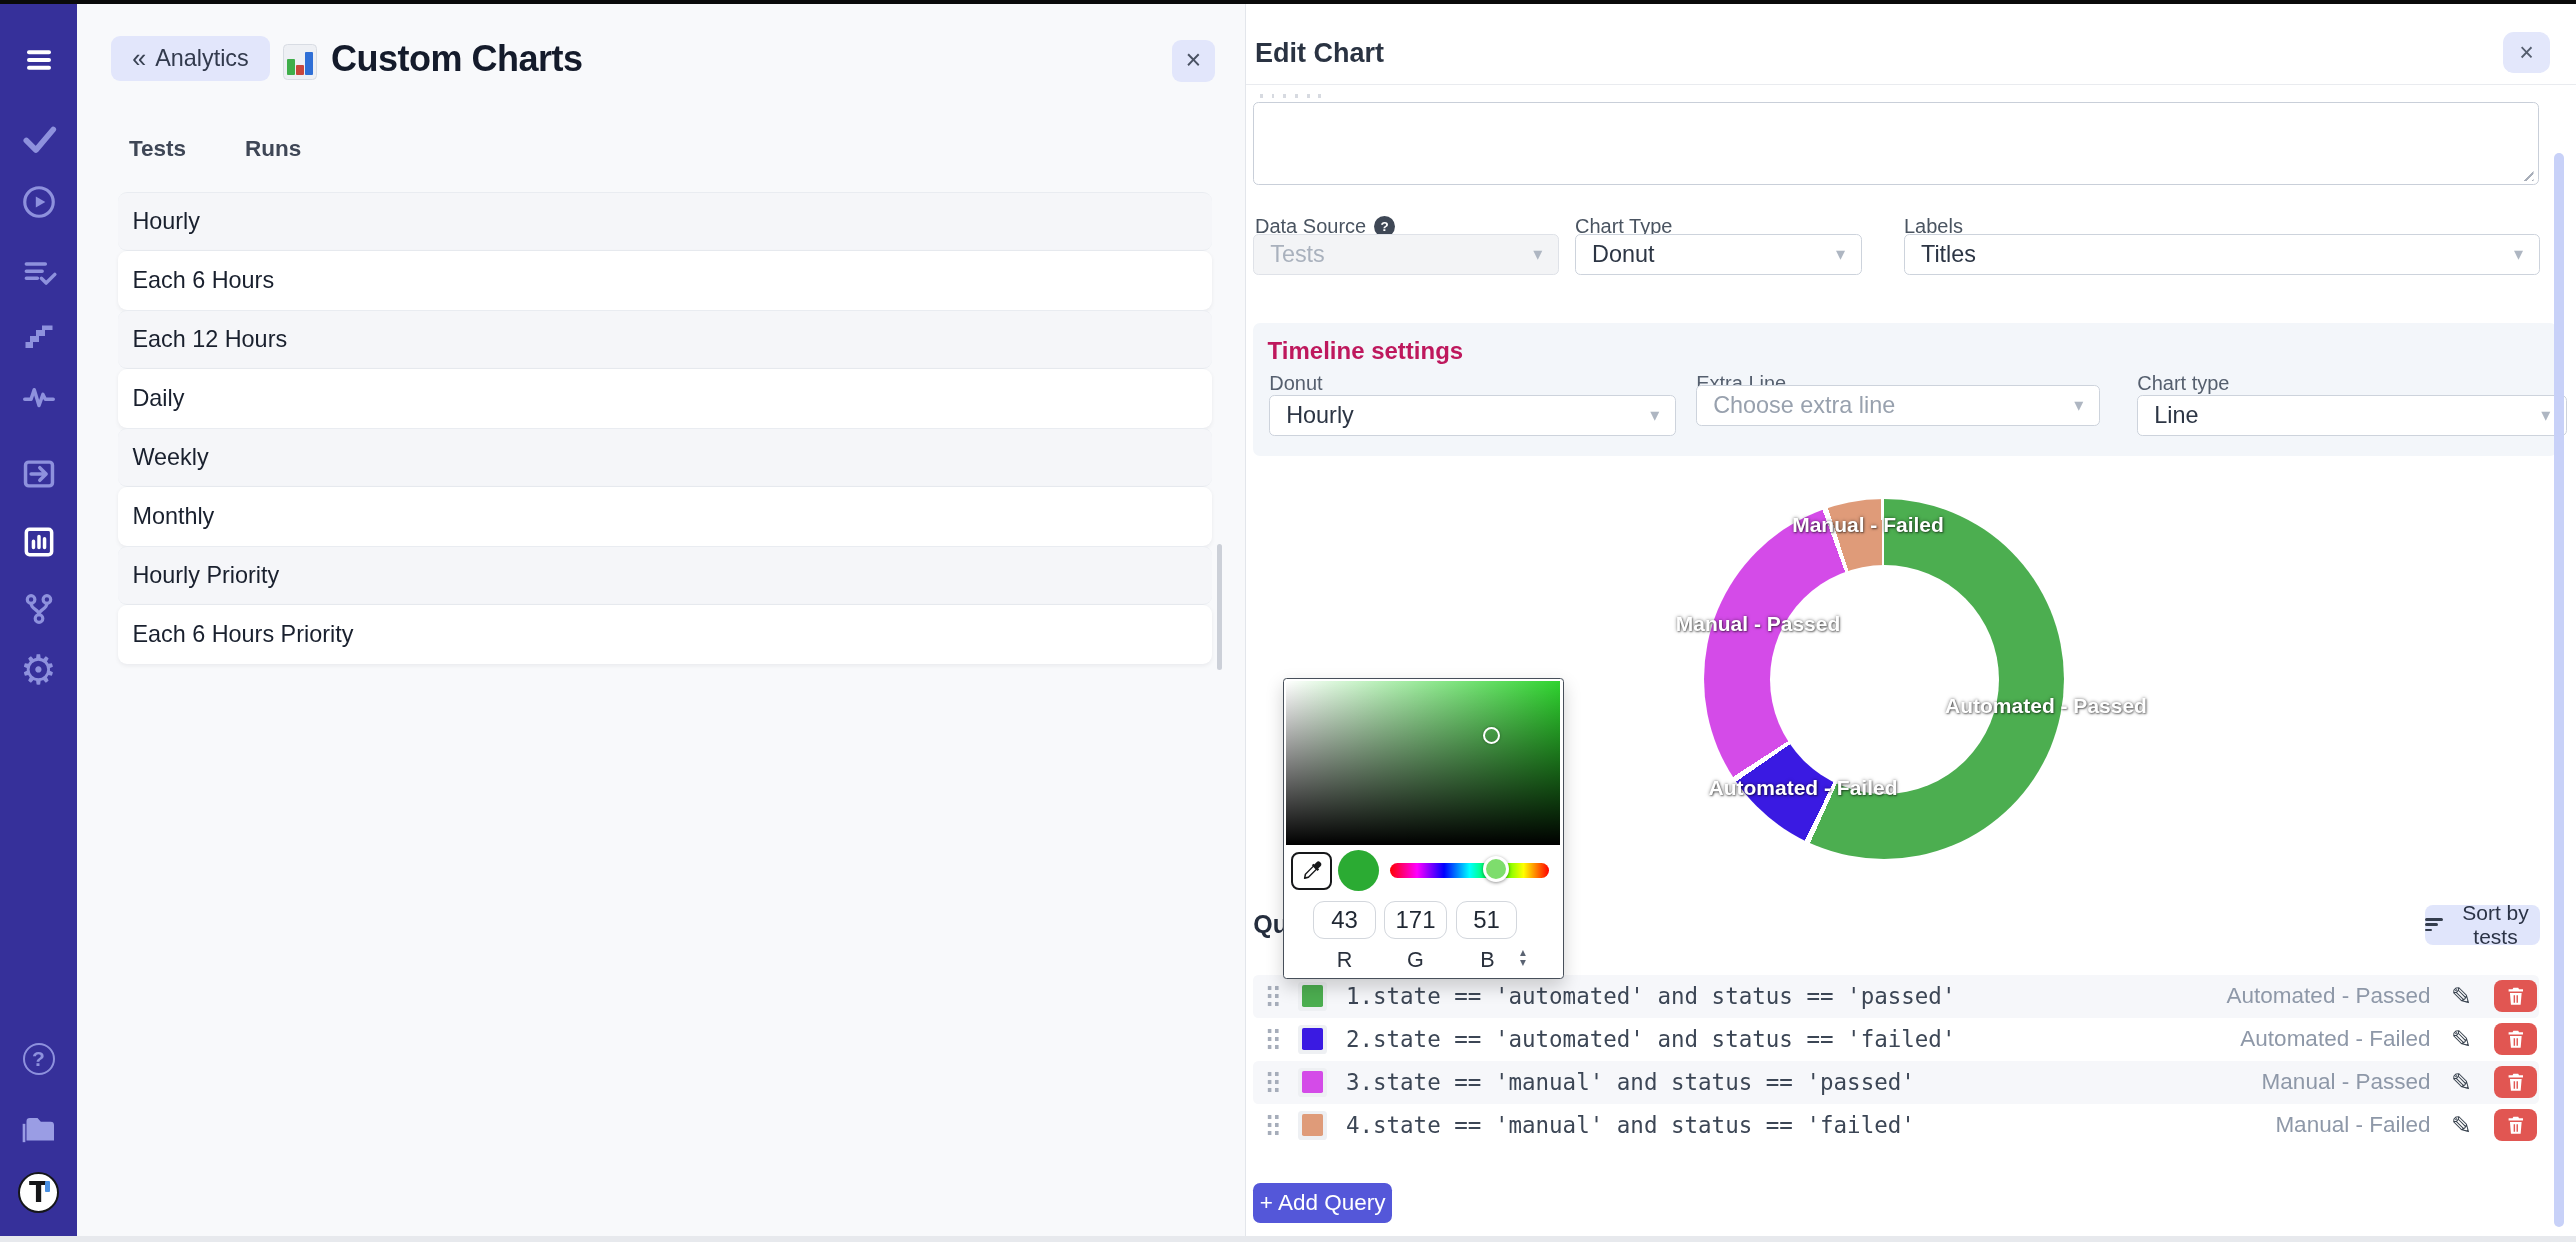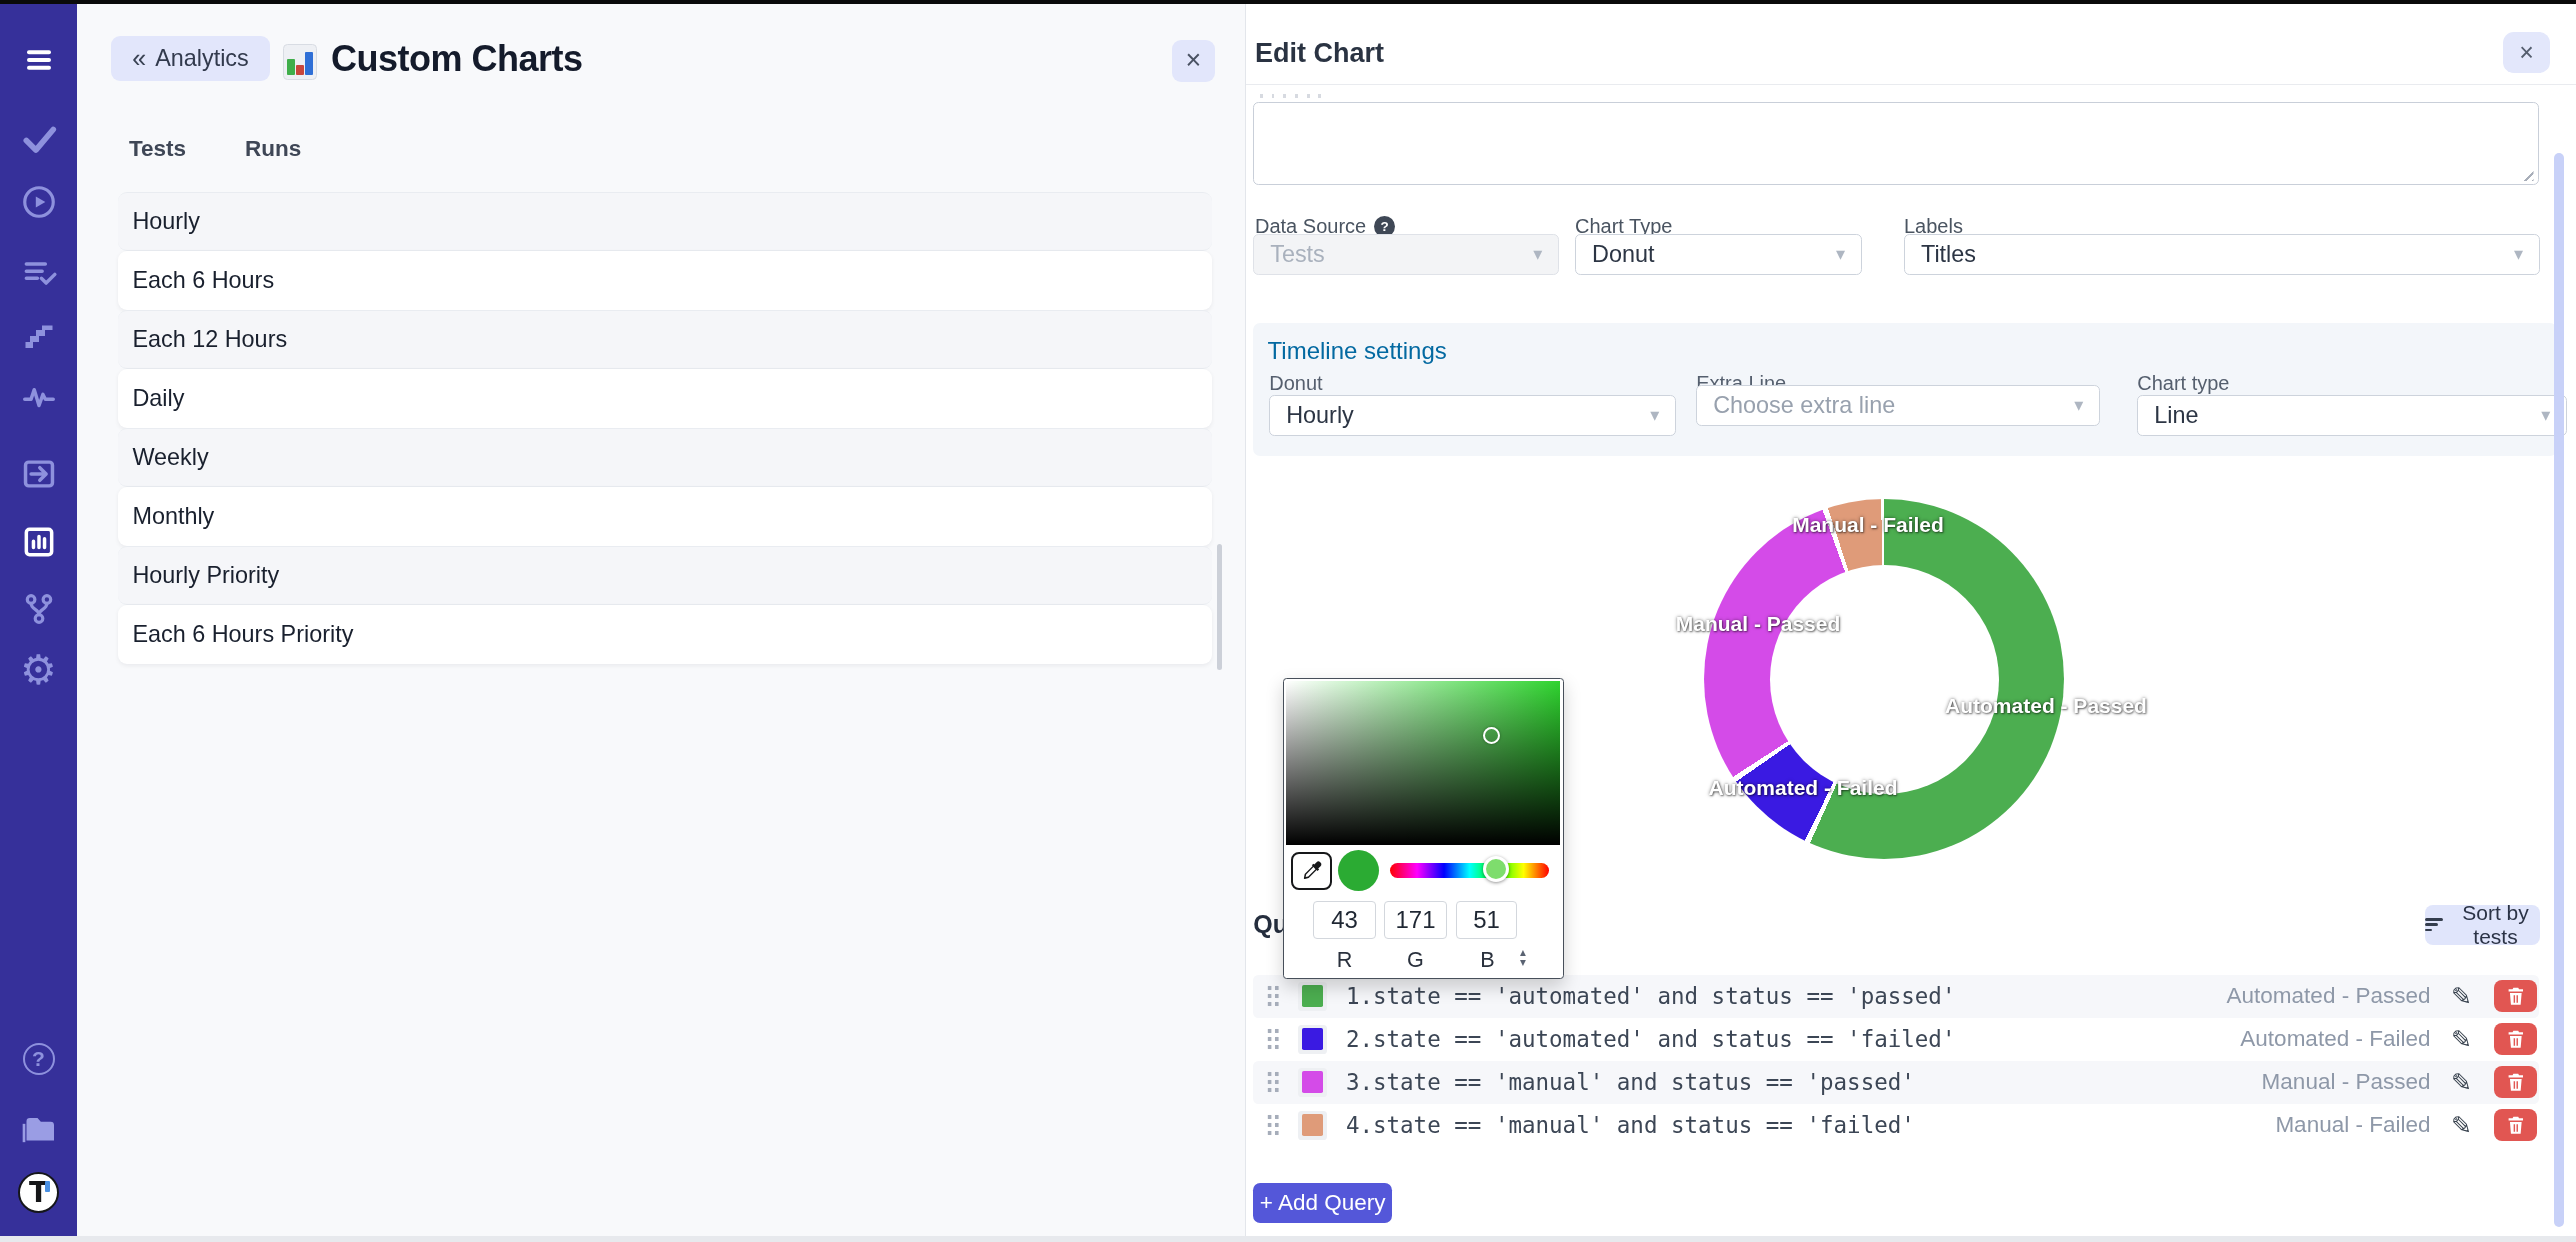--- a/index.html
+++ b/index.html
@@ -63,21 +63,21 @@
   .fld-label { position:absolute; top:211px; font-size:20px; color:#4a5461; display:flex; align-items:center; gap:8px; }
   .help-dot { width:21px; height:21px; background:#3f4856; color:#fff; border-radius:50%; font-size:13.5px; font-weight:bold;
               display:inline-flex; align-items:center; justify-content:center; cursor:pointer; }
   .select { position:absolute; height:41px; border:0.9px solid #cdd3dc; border-radius:5.4px; background:#fff;
             display:flex; align-items:center; padding:0 16px; font-size:23.4px; color:#2c3544; cursor:pointer; }
   .select .caret { margin-left:auto; color:#aeb6c2; font-size:18px; }
   .select.disabled { background:#f3f4f6; color:#a9b1bd; border-color:#dfe2e8; }
   .select .ph { color:#98a1ae; }
 
   .timeline-box { position:absolute; left:7.2px; top:319px; width:1304px; height:133px; background:#f3f6fa; border-radius:7.2px; }
-  .tl-heading { position:absolute; left:14.4px; top:14.4px; font-size:24px; font-weight:normal; color:#0369a1; }
+  .tl-heading { position:absolute; left:14.4px; top:14.4px; font-size:24px; font-weight:bold; color:#be185d; }
   .tl-label { position:absolute; top:49px; font-size:20px; color:#555f6e; }
 
   
   .donut-wrap { position:absolute; left:458px; top:495px; width:360px; height:360px; }
   .donut-ring { position:absolute; inset:0; border-radius:50%; }
   .donut-ring::after { content:""; position:absolute; left:66px; top:66px; width:229px; height:229px; background:#fff; border-radius:50%; }
   .donut-label { position:absolute; width:216px; text-align:center; font-size:21px; font-weight:bold; color:#ffffff;
                  text-shadow:0 0 3.6px rgba(0,0,0,.55), 0.9px 0.9px 1.8px rgba(0,0,0,.45); pointer-events:none; z-index:3; }
 
   
@@ -111,21 +111,21 @@
             background:linear-gradient(to bottom, rgba(0,0,0,0), #000), linear-gradient(to right, #fff, #2fd32f); }
   .sat-cursor { position:absolute; left:197px; top:46px; width:17px; height:17px; border:2.7px solid #fff; border-radius:50%;
                 box-shadow:0 0 2.7px rgba(0,0,0,.4); cursor:pointer; }
   .dropper-btn { position:absolute; left:7.2px; top:173px; width:41px; height:38px; background:#fff; border:2.7px solid #17181a;
                  border-radius:8px; display:flex; align-items:center; justify-content:center; cursor:pointer; }
   .cur-swatch { position:absolute; left:54px; top:171px; width:41px; height:41px; border-radius:50%; cursor:pointer; }
   .hue-slider { position:absolute; left:106px; top:184px; width:159px; height:15.3px; border-radius:8px; cursor:pointer;
                 background:linear-gradient(to right,#ff0000,#ff00ff 17%,#0000ff 34%,#00ffff 50%,#00ff00 66%,#ffff00 84%,#ff0000); }
   .hue-handle { position:absolute; left:199px; top:177px; width:26px; height:26px; background:#7edd6d; border:3.6px solid #fff;
                 border-radius:50%; box-shadow:0 0.9px 3.6px rgba(0,0,0,.45); cursor:pointer; }
-  .rgb-input { position:absolute; top:222px; height:38px; border:0.9px solid #d3d7dd; border-radius:4px; text-align:center;
+  .rgb-input { position:absolute; top:222px; height:38px; border:0.9px solid #d3d7dd; border-radius:11px; text-align:center;
                font-size:24px; color:#1f2733; font-family:inherit; }
   .rgb-label { position:absolute; top:268px; width:63px; text-align:center; font-size:21.6px; color:#2a313d; }
   .updown { position:absolute; left:236px; top:268px; display:flex; flex-direction:column; align-items:center;
             font-size:11.7px; line-height:10px; color:#5a6372; cursor:pointer; }
 </style>
 </head>
 <body>
 
 <div class="stage">
   <div class="topline"></div>

